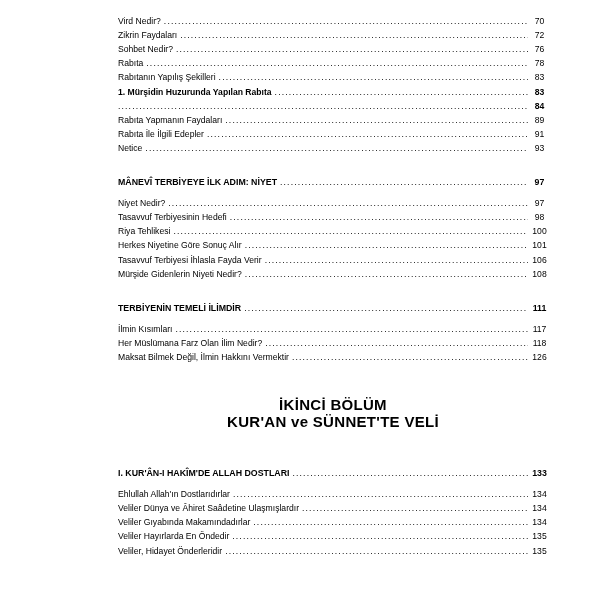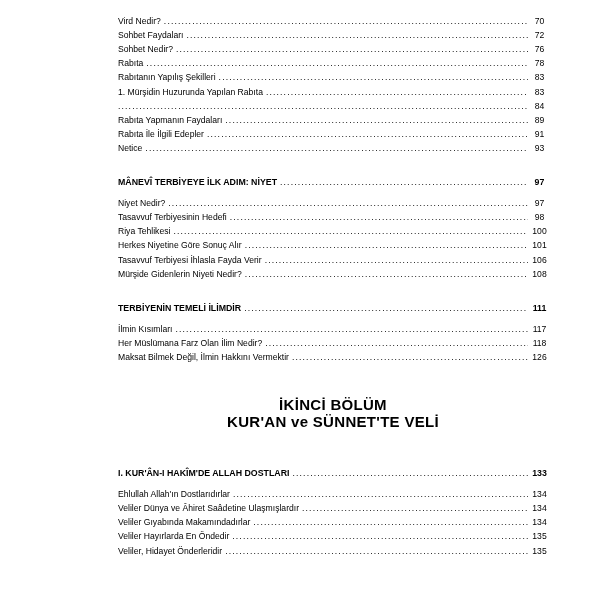--- a/index.html
+++ b/index.html
@@ -49,21 +49,21 @@
     white-space: nowrap;
   }
   .toc-row .page-num {
     flex: 0 0 auto;
     padding-left: 3px;
     text-align: center;
     min-width: 17px;
   }
   .toc-row.bold .label,
   .toc-row.bold .page-num {
-    font-weight: normal;
+    font-weight: bold;
     margin-top: 48px;
   }
   .toc-row.heading {
     font-size: 8.8px;
   }
   .toc-row.heading .label,
   .toc-row.heading .page-num {
     font-weight: bold;
   }
   .gap-sm { height: 7px; }
@@ -82,21 +82,21 @@
 
 <div class="page">
 
   <ul class="toc-list">
     <li class="toc-row">
       <span class="label">Vird Nedir?</span>
       <span class="dots">.............................................................................................................................................</span>
       <span class="page-num">70</span>
     </li>
     <li class="toc-row">
-      <span class="label">Sohbet Faydaları</span>
+      <span class="label">Zikrin Faydaları</span>
       <span class="dots">.............................................................................................................................................</span>
       <span class="page-num">72</span>
     </li>
     <li class="toc-row">
       <span class="label">Sohbet Nedir?</span>
       <span class="dots">.............................................................................................................................................</span>
       <span class="page-num">76</span>
     </li>
     <li class="toc-row">
       <span class="label">Rabıta</span>

